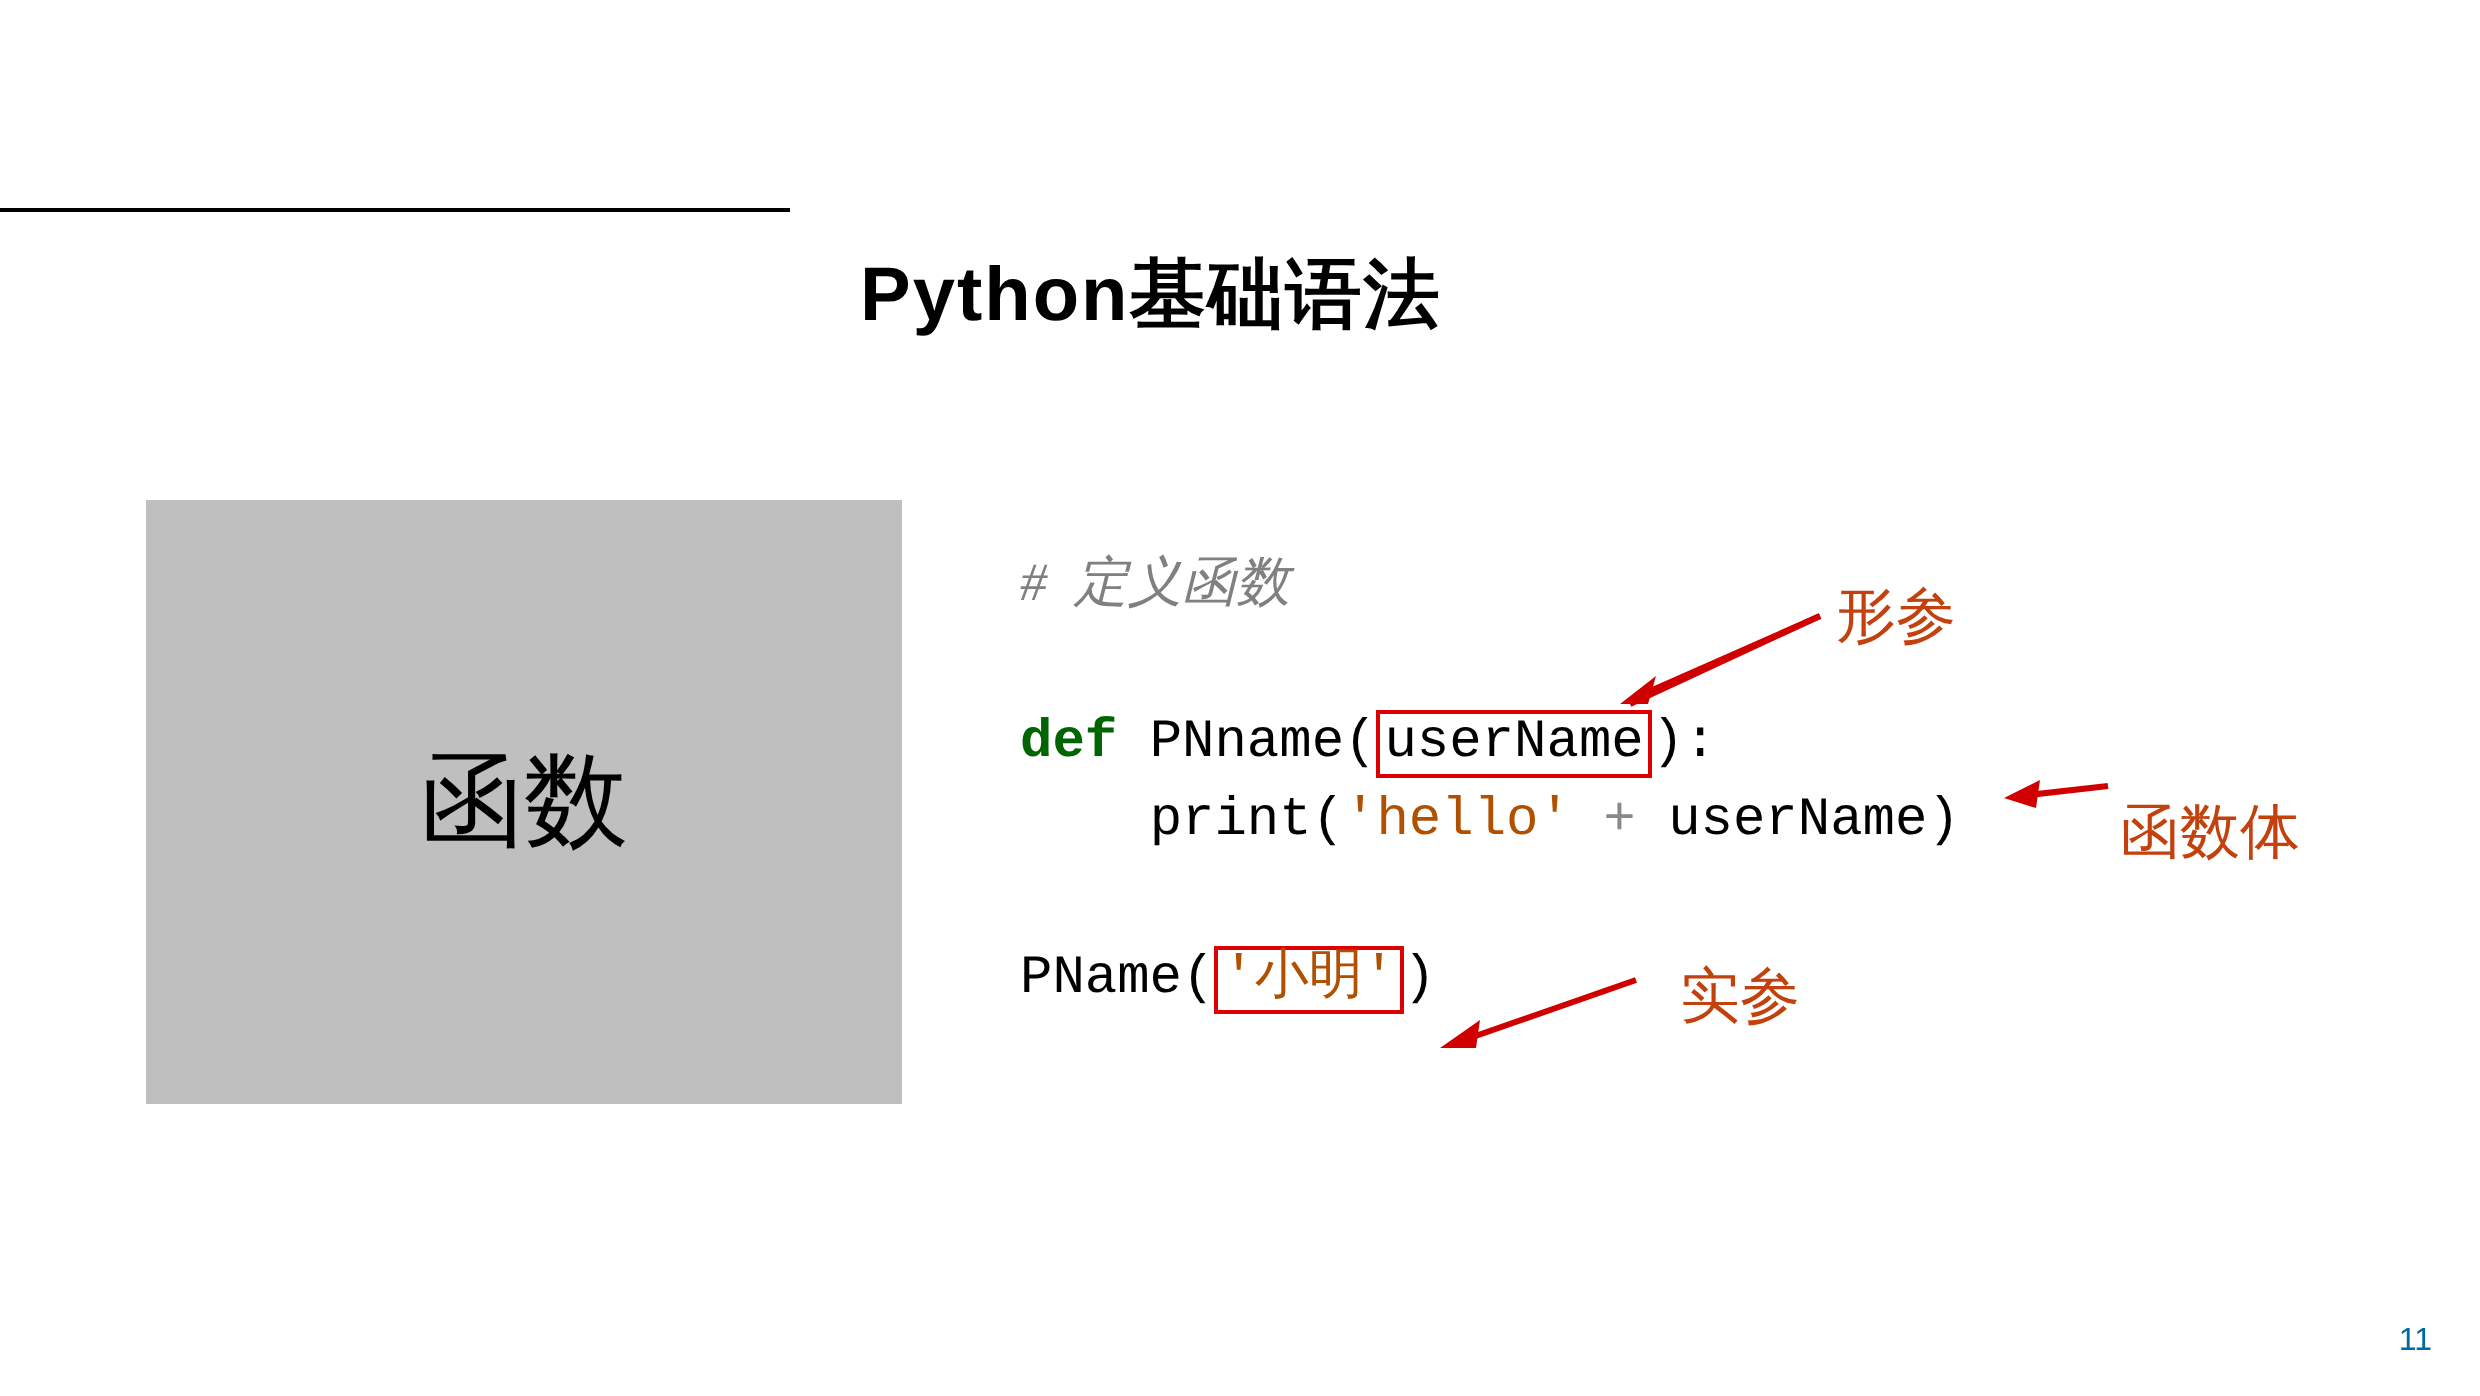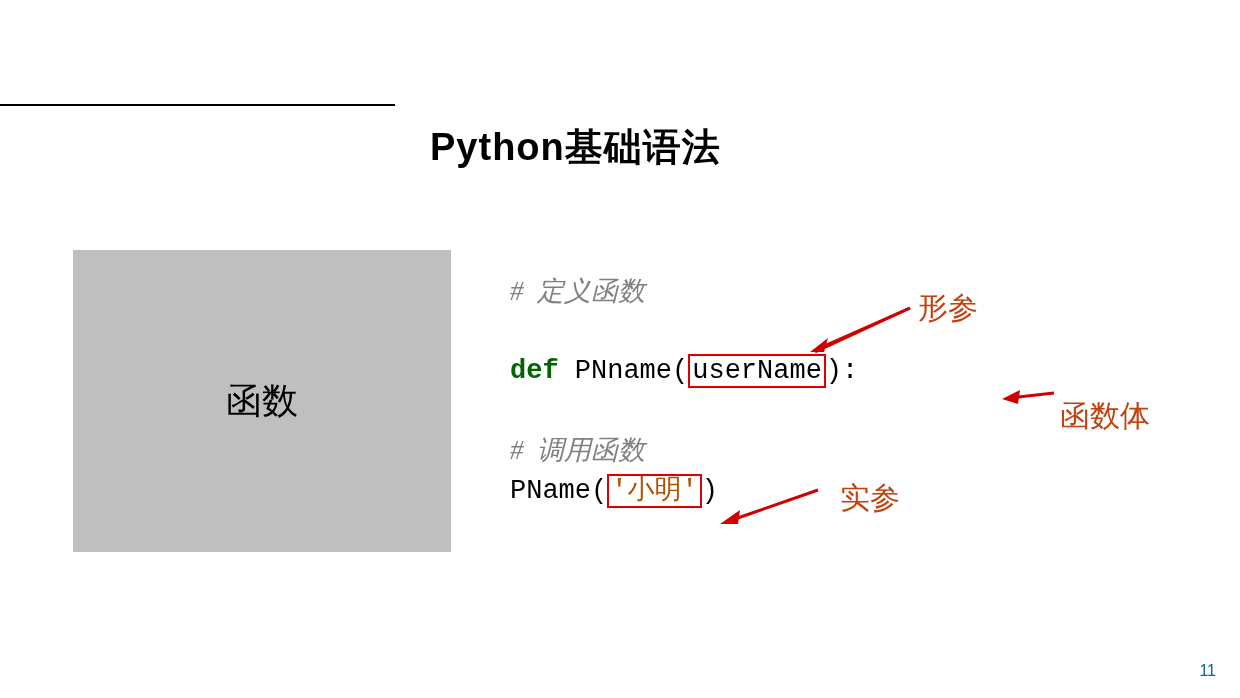--- a/index.html
+++ b/index.html
@@ -1,20 +1,20 @@
 <!DOCTYPE html>
 <html><head>
 <meta charset="utf-8">
 <style>
   * { margin: 0; padding: 0; box-sizing: border-box; }
   html, body { width: 1240px; height: 698px; background: #fff; font-family: "Microsoft YaHei", "SimSun", sans-serif; position: relative; overflow: hidden; }
   .hr-line { position: absolute; top: 104px; left: 0; width: 395px; height: 2px; background: #000; }
   .title { position: absolute; top: 82px; left: 430px; font-size: 38px; font-weight: bold; color: #000; letter-spacing: 1px; margin-top: 40px; }
   .gray-box { position: absolute; top: 250px; left: 73px; width: 378px; height: 302px; background: #bfbfbf; display: flex; align-items: center; justify-content: center; }
-  .gray-box-text { font-size: 36px; color: #000; font-weight: 400; }
+  .gray-box-text { font-size: 52px; color: #000; font-weight: 400; }
   .code-area { position: absolute; top: 272px; left: 510px; font-family: Consolas, "Courier New", monospace; font-size: 27px; line-height: 1.45; }
   .code-line { white-space: pre; color: #000; }
   .tok-comment { font-family: KaiTi, STKaiti, serif; color: #808080; font-style: italic; margin-top: 36px; }
   .tok-keyword { color: #006400; font-weight: bold; }
   .tok-func { color: #000; }
   .tok-str { color: #b05000; }
   .tok-op { color: #888; }
   .red-box { border: 2px solid #d00; padding: 0 2px; }
   .annotation { position: absolute; color: #c2410c; font-size: 30px; font-family: "Microsoft YaHei", sans-serif; }
   .page-num { position: absolute; bottom: 18px; right: 24px; color: #0369a1; font-size: 16px; }
@@ -28,22 +28,22 @@
 <div class="title">Python基础语法</div>
 
 <div class="gray-box">
   <span class="gray-box-text">函数</span>
 </div>
 
 <div class="code-area">
   <div class="code-line"><span class="tok-comment">#  定义函数</span></div>
   <div class="code-line">&nbsp;</div>
   <div class="code-line"><span class="tok-keyword">def</span> <span class="tok-func">PNname</span>(<span class="red-box"><span>userName</span></span>):</div>
+  <div class="code-line">    <span>print</span>(<span class="tok-str">'hello'</span><span class="tok-op"> + </span><span>userName</span>)</div>
   <div class="code-line">&nbsp;</div>
-  <div class="code-line"><span class="tok-comment">#  调用函数</span></div>
   <div class="code-line"><span>PName</span>(<span class="red-box"><span class="tok-str">'小明'</span></span>)</div>
 </div>
 
 <svg class="arrow" style="left:810px; top:290px;" width="110" height="70">
   <defs>
       <marker id="ah1" markerWidth="10" markerHeight="8" refX="9" refY="4" orient="auto">
         <polygon points="0 0, 10 4, 0 8" fill="#d00000"></polygon>
       </marker>
     </defs>
   <line x1="100" y1="18" x2="5" y2="62" stroke="#d00000" stroke-width="3" marker-start="url(#ah1r)"></line>

